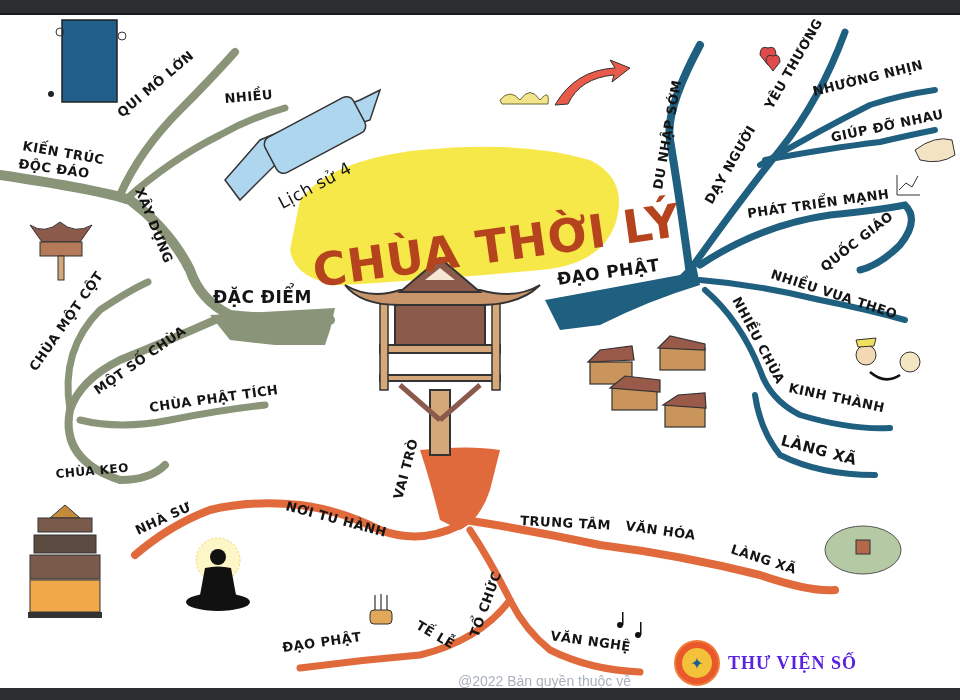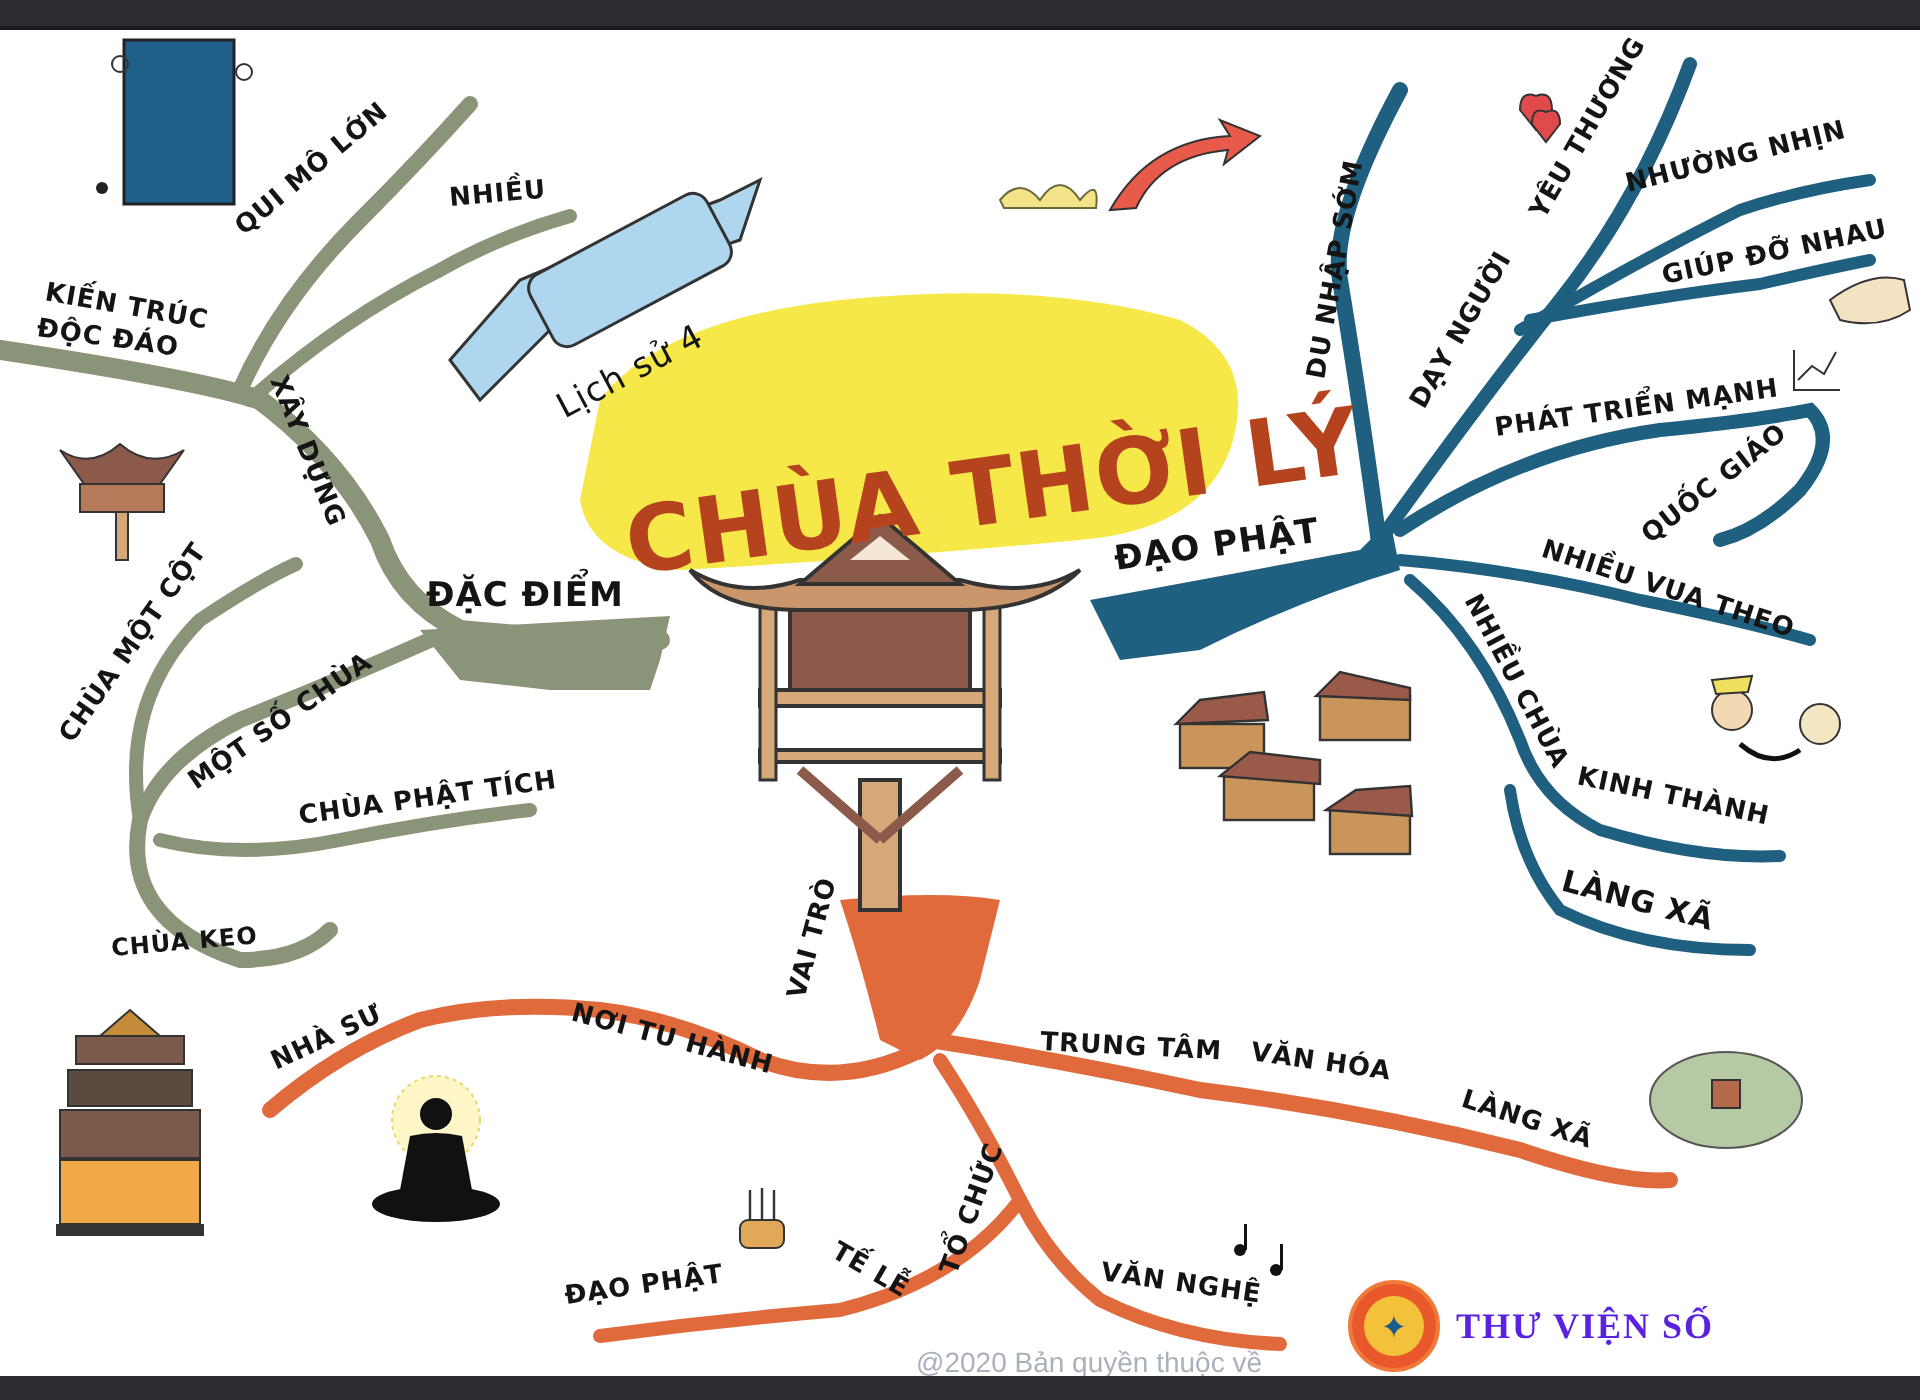--- a/index.html
+++ b/index.html
@@ -177,21 +177,21 @@
   <text class="lbl lbl-sm" x="285" y="510" transform="rotate(15 285 510)">NƠI TU HÀNH</text>
   <text class="lbl lbl-sm" x="520" y="525" transform="rotate(3 520 525)">TRUNG TÂM</text>
   <text class="lbl lbl-sm" x="625" y="530" transform="rotate(8 625 530)">VĂN HÓA</text>
   <text class="lbl lbl-sm" x="730" y="553" transform="rotate(18 730 553)">LÀNG XÃ</text>
   <text class="lbl lbl-sm" x="478" y="638" transform="rotate(-70 478 638)">TỔ CHỨC</text>
   <text class="lbl lbl-sm" x="415" y="628" transform="rotate(30 415 628)">TẾ LỄ</text>
   <text class="lbl lbl-sm" x="283" y="652" transform="rotate(-8 283 652)">ĐẠO PHẬT</text>
   <text class="lbl lbl-sm" x="550" y="640" transform="rotate(8 550 640)">VĂN NGHỆ</text>
 </svg>
 
-<div class="copyright">@2020 Bản quyền thuộc về</div>
+<div class="copyright">@2022 Bản quyền thuộc về</div>
 
 <div class="logo">
   <div class="logo-badge">
     <div class="logo-inner">✦</div>
   </div>
   <span class="logo-text">THƯ VIỆN SỐ</span>
 </div>
 
 <div class="bottombar"></div>
 

